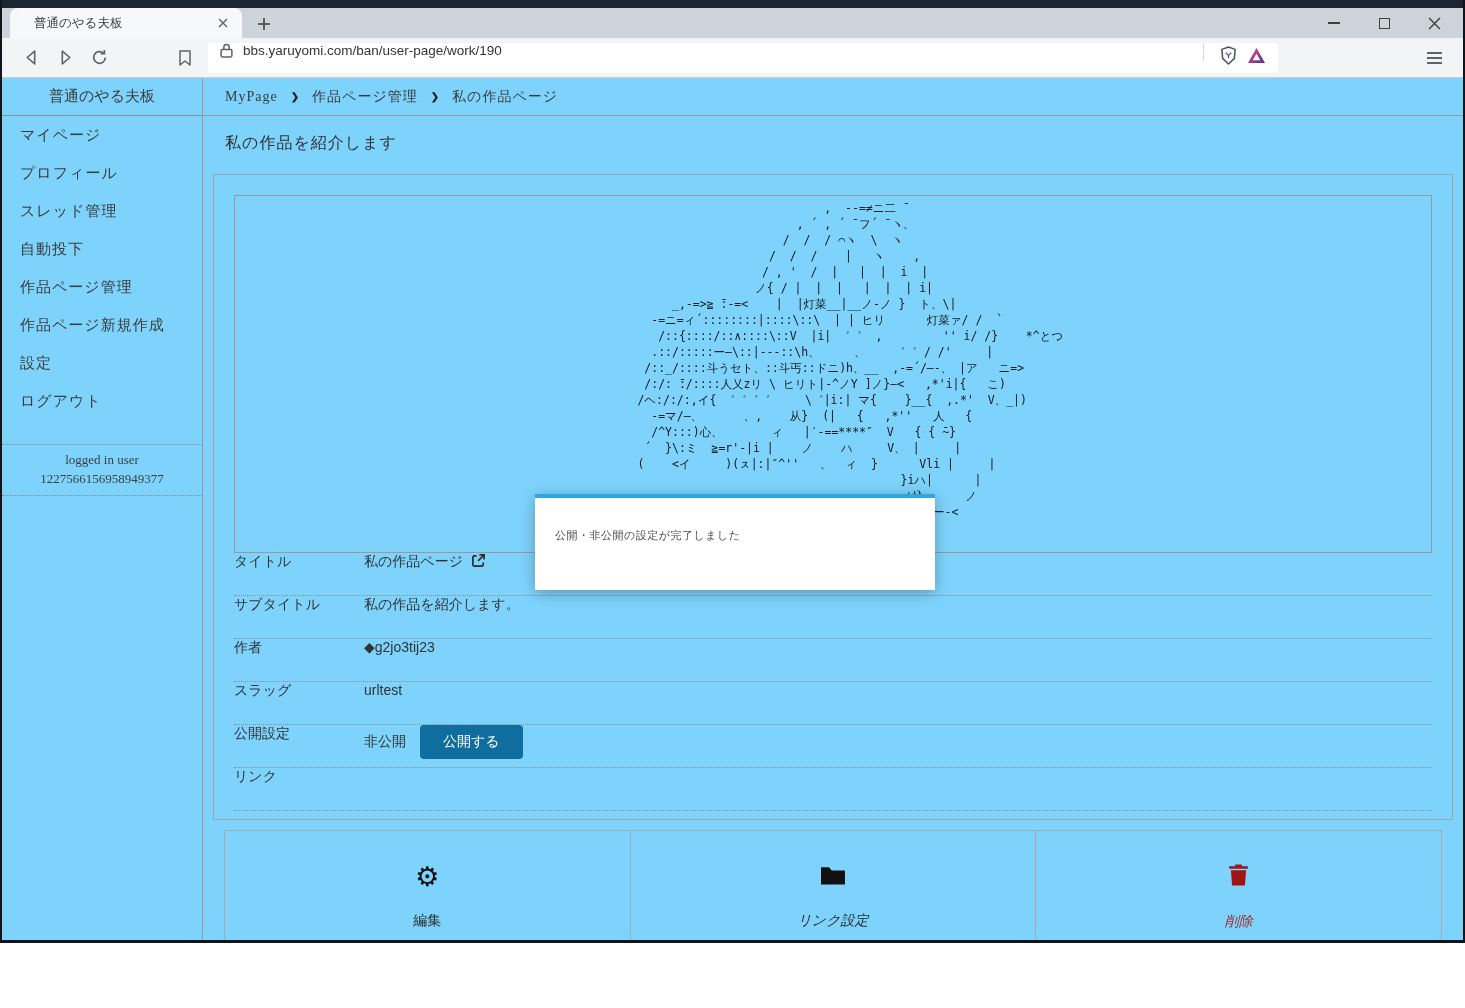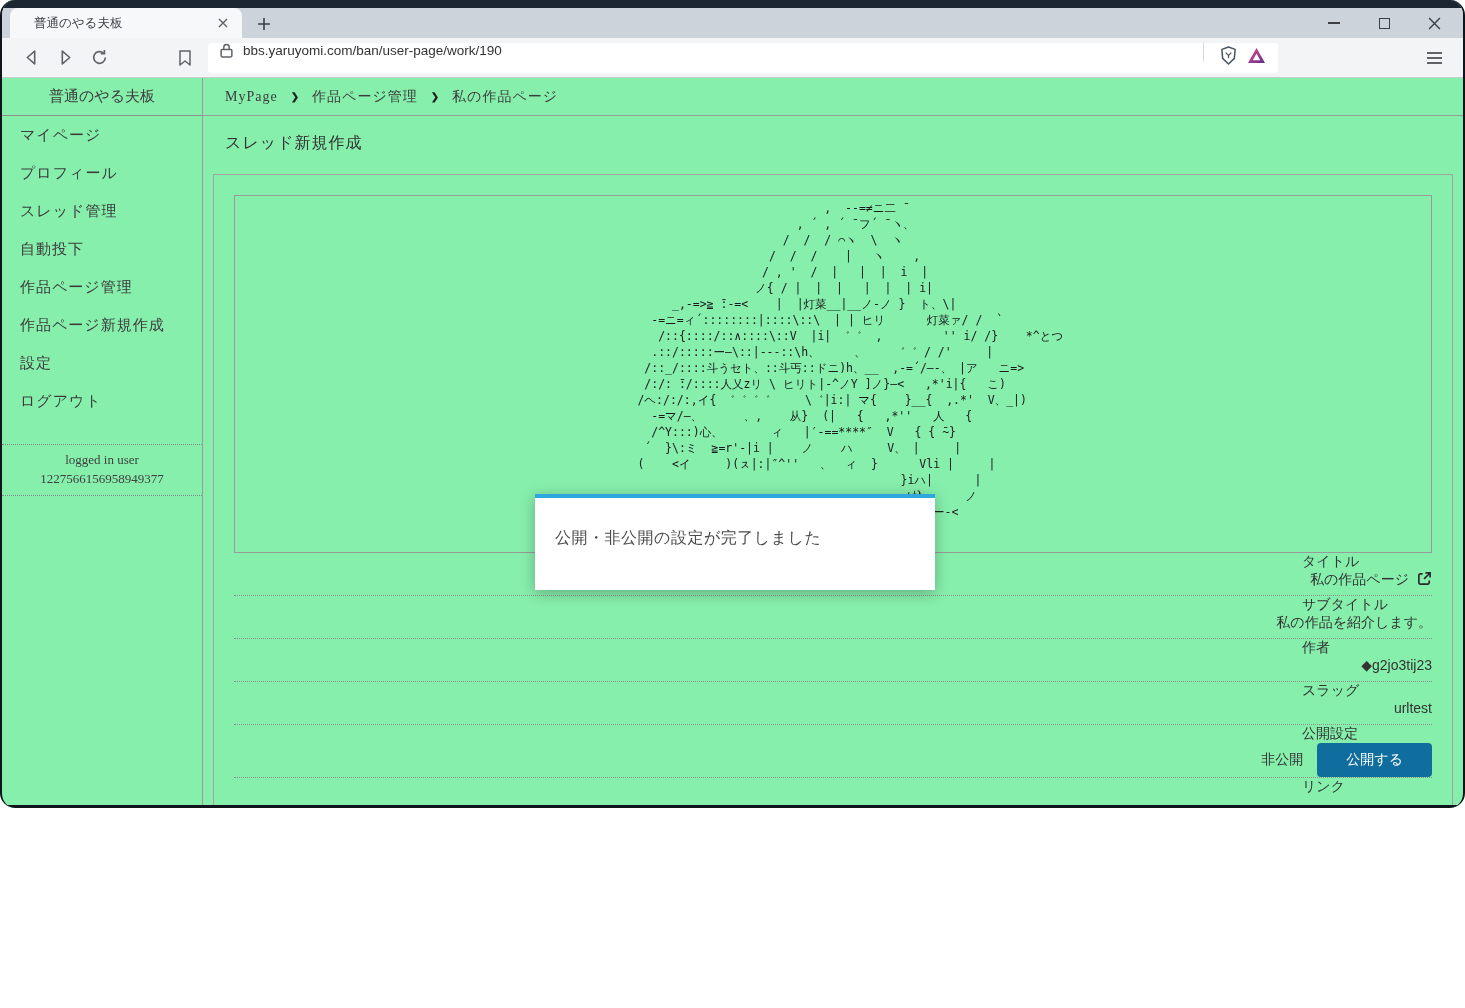--- a/index.html
+++ b/index.html
@@ -1,21 +1,21 @@
 <!DOCTYPE html>
 <html><head>
 <meta charset="utf-8">
 <style>
   * { box-sizing: border-box; margin: 0; padding: 0; }
   html,body { width:1465px; height:1008px; }
   body { font-family:"Liberation Sans","DejaVu Sans",sans-serif; }
 
-  .window { position:relative; width:1465px; height:808px;
-    background:#86efac; overflow:hidden;
-    border-left:2px solid #10151c; border-right:2px solid #10151c;border-radius:15px; }
+  .window { position:relative; width:1465px; height:943px;
+    background:#7dd3fc; overflow:hidden;
+    border-left:2px solid #10151c; border-right:2px solid #10151c; }
 
   
   .top-strip { height:8px; background:#1c2633; }
   .tabbar { height:30px; background:#ccd3da; display:flex; align-items:flex-end; position:relative; }
   .tab { width:232px; height:30px; background:#f7f8f9; border-radius:8px 8px 0 0;
     display:flex; align-items:center; margin-left:8px; padding:0 10px 0 24px; }
   .tab-title { font-size:12.5px; color:#3c4043; flex:1; white-space:nowrap; overflow:hidden; }
   .tab-close { width:18px; height:18px; display:flex; align-items:center; justify-content:center; border-radius:50%; }
   .newtab-btn { width:28px; height:28px; margin-left:8px; display:flex; align-items:center; justify-content:center; }
   .win-controls { position:absolute; right:10px; top:0; height:30px; display:flex; align-items:center; gap:28px; padding-right:8px; }
@@ -55,41 +55,41 @@
   .crumb-sep { font-size:10px; font-weight:bold; color:#1f1f1f; margin:0 13px; }
   .page-title { margin:17px 0 20px 22px; font-family:"Liberation Serif","DejaVu Serif",serif;
     font-size:16px; color:#333; letter-spacing:1px; }
 
   .panel { margin:0 10px; border:1px solid #a3a3a3; padding:20px 20px 8px; }
   .aa-box { border:1px solid #9a9a9a; height:358px; overflow:hidden;
     display:flex; justify-content:center; }
   .aa-pre { font-family:"DejaVu Sans Mono",monospace; font-size:11.5px; line-height:16px;
     color:#1a1a1a; white-space:pre; margin-top:4px; }
 
-  .detail-row { display:flex; align-items:flex-end; min-height:43px;
-    border-bottom:1px dotted #8f8f8f; font-size:14px; color:#333;flex-direction:column; }
+  .detail-row { display:flex; align-items:flex-start; min-height:43px;
+    border-bottom:1px dotted #8f8f8f; font-size:14px; color:#333; }
   .detail-label { width:130px; flex-shrink:0; }
   .detail-value { display:flex; align-items:center; gap:8px; }
   .btn-publish { background:#0f6e9e; color:#fff; border:none; border-radius:4px;
-    font-size:14px; padding:8px 29px; margin-left:6px; font-family:inherit; }
+    font-size:14px; padding:8px 23px; margin-left:6px; font-family:inherit; }
 
   .actions { margin:10px 21px 0; display:flex; }
   .action-cell { flex:1; height:133px; border:1px solid #a8a8a8; display:flex; flex-direction:column;
     align-items:center; justify-content:center; gap:22px; }
   .action-cell + .action-cell { border-left:none;font-style:italic; }
   .action-label { font-size:14px; color:#2b2b2b; }
   .action-label.danger { color:#a12a2a; }
   .gear-glyph { font-size:27px; line-height:26px; color:#111; }
 
   
   .toast { position:absolute; left:533px; top:416px; width:400px; height:96px;
     background:#fff; border-top:4px solid #2ea7dc; box-shadow:0 3px 14px rgba(0,0,0,.28);
     padding:17px 20px 0; z-index:20; }
   .toast-title { color:#43a8d8; font-size:15px; }
-  .toast-msg { color:#4a4a4a; font-size:16px; margin-top:13px; letter-spacing:.5px; }
+  .toast-msg { color:#4a4a4a; font-size:11px; margin-top:13px; letter-spacing:.5px; }
 
   .bottom-frame { position:absolute; left:0; bottom:0; width:100%; height:3px; background:#10151c; }
 </style>
 </head>
 <body>
 
 <div class="window">
 
   <div class="top-strip"></div>
 
@@ -201,21 +201,21 @@
     <div class="content">
 
       <div class="breadcrumb">
         <span class="crumb">MyPage</span>
         <span class="crumb-sep">❯</span>
         <span class="crumb">作品ページ管理</span>
         <span class="crumb-sep">❯</span>
         <span class="crumb">私の作品ページ</span>
       </div>
 
-      <div class="page-title">スレッド新規作成</div>
+      <div class="page-title">私の作品を紹介します</div>
 
       <div class="panel">
         <div class="aa-box">
           <pre class="aa-pre">                                ,  -‐=≠ニ二 ̄
                             , ´ , ´ ̄ フ´ ̄ ヽ、
                           /  /  / ⌒ヽ  \  ヽ
                         /  /  /    |   ヽ   ゙,
                        / , '  /  |   |  |  i  |
                       ノ{ / |  |  |   |  |  | i|
           _,-=&gt;≧ ̄:-=&lt;    |  |灯菜__|__ノ-ノ }  ト、\|

